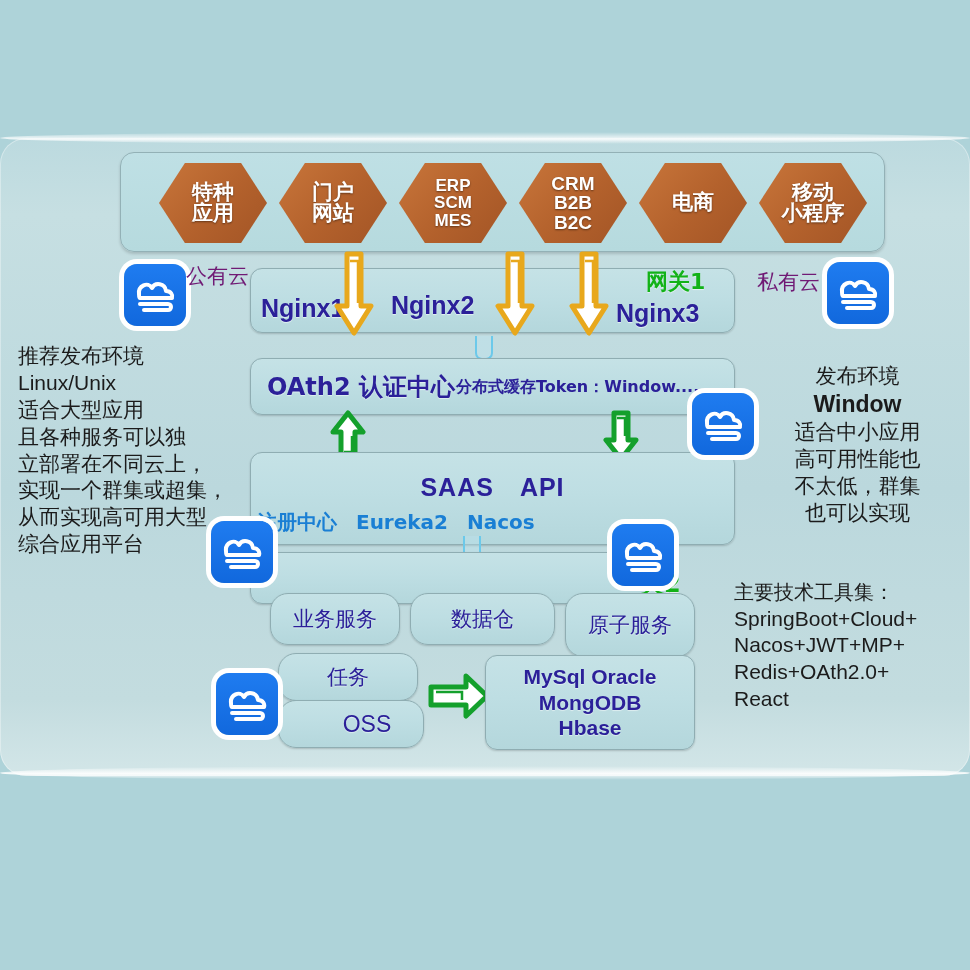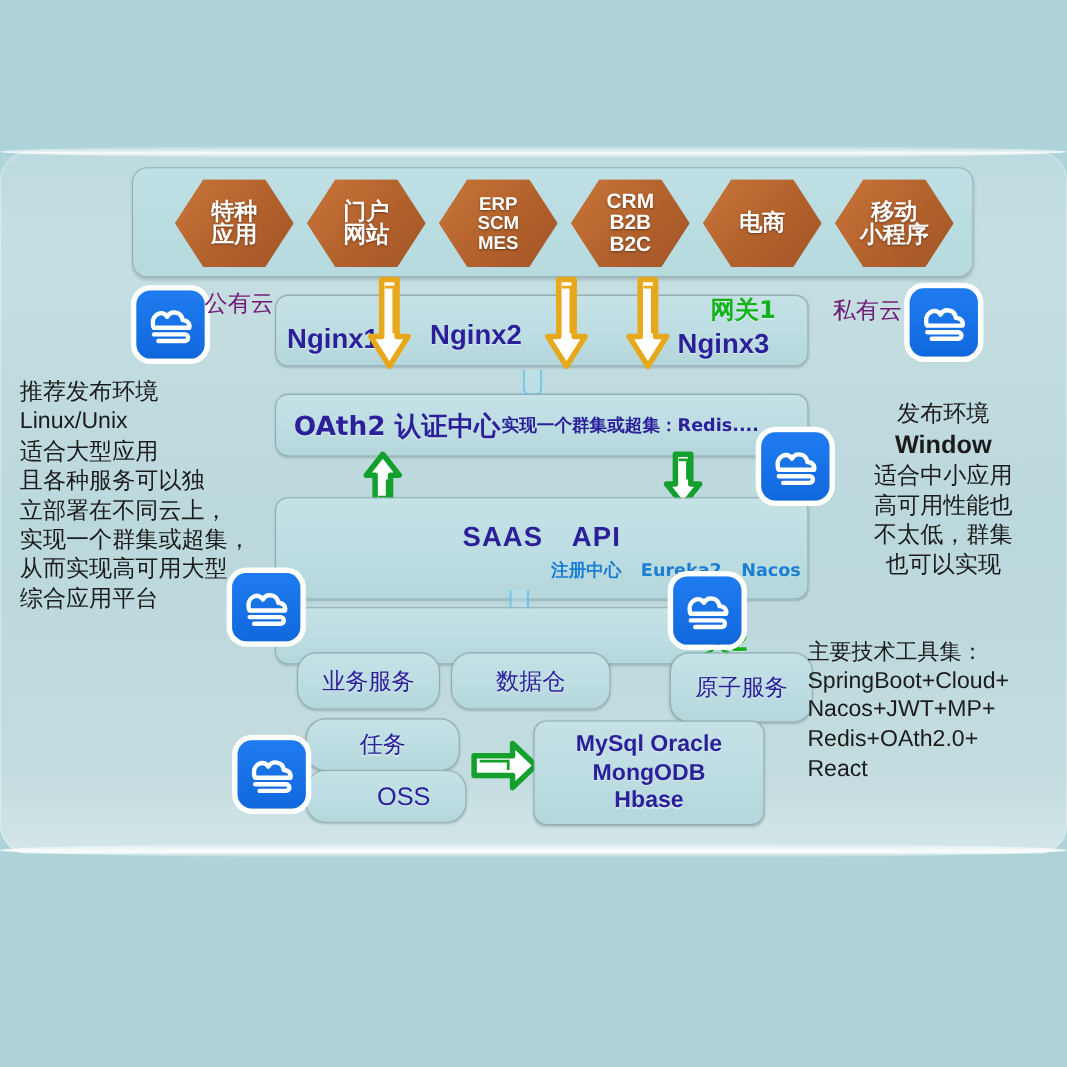--- a/index.html
+++ b/index.html
@@ -83,35 +83,35 @@
     font-family:"DejaVu Sans",sans-serif;white-space:nowrap;
   }
 
   
   .saas-box{left:250px;top:452px;width:485px;height:93px;}
   .saas-title{
     position:absolute;left:0;top:18px;width:100%;text-align:center;
     color:#2b2099;font-weight:bold;font-size:25px;letter-spacing:1px;
   }
   .saas-sub{
-    position:absolute;left:0;top:56px;width:100%;text-align:right;
-    color:#1a7fd4;font-weight:bold;font-size:16px;font-family:"DejaVu Sans",sans-serif;
+    position:absolute;left:0;top:56px;width:100%;text-align:left;
+    color:#1a7fd4;font-weight:bold;font-size:20px;font-family:"DejaVu Sans",sans-serif;
   }
   .saas-sub i{font-style:normal;padding:0 6px;}
 
   
   .svc{
     display:flex;align-items:center;justify-content:center;
     color:#2b2099;font-weight:normal;font-size:21px;font-family:"DejaVu Sans",sans-serif;
     text-shadow:0 1px 1px rgba(255,255,255,.5);
     border-radius:18px;
   }
   .svc-biz{left:270px;top:593px;width:130px;height:52px;}
   .svc-dw {left:410px;top:593px;width:145px;height:52px;}
-  .svc-atom{left:565px;top:593px;width:130px;height:64px;margin-left:44px;}
+  .svc-atom{left:565px;top:593px;width:130px;height:64px;}
   .svc-task{left:278px;top:653px;width:140px;height:48px;}
   .svc-oss {left:278px;top:700px;width:146px;height:48px;padding-left:32px;}
   .svc-oss span{font-family:"Liberation Sans",sans-serif;font-size:23px;}
 
   .db-box{left:485px;top:655px;width:210px;height:95px;
     display:flex;align-items:center;justify-content:center;}
   .db-text{
     color:#2b2099;font-weight:bold;font-size:21px;text-align:center;line-height:1.22;
     text-shadow:0 1px 1px rgba(255,255,255,.5);
   }
@@ -217,21 +217,21 @@
     <svg width="40" height="86" viewBox="0 0 40 86">
       <path d="M13 3 H27 V55 H37 L20 82 L3 55 H13 Z" fill="#ffffff" stroke="#e8a81c" stroke-width="5" stroke-linejoin="round"></path>
       <path d="M16 10 H24 V52" fill="none" stroke="#e8a81c" stroke-width="2.5"></path>
     </svg>
   </div>
 
   <div class="conn-arrow" style="left:475px;top:336px"></div>
 
   <div class="box oath-box">
     <div class="oath-main">OAth2 认证中心</div>
-    <div class="oath-sub">实现一个群集或超集：Redis....</div>
+    <div class="oath-sub">分布式缓存Token：Window....</div>
   </div>
 
   <div class="arrow" style="left:330px;top:410px">
     <svg width="36" height="52" viewBox="0 0 36 52">
       <path d="M18 3 L33 22 H25 V49 H11 V22 H3 Z" fill="#ffffff" stroke="#14a02c" stroke-width="5" stroke-linejoin="round"></path>
       <path d="M14 42 H22 V26" fill="none" stroke="#14a02c" stroke-width="2.5"></path>
     </svg>
   </div>
   <div class="arrow" style="left:603px;top:410px">
     <svg width="36" height="52" viewBox="0 0 36 52">

